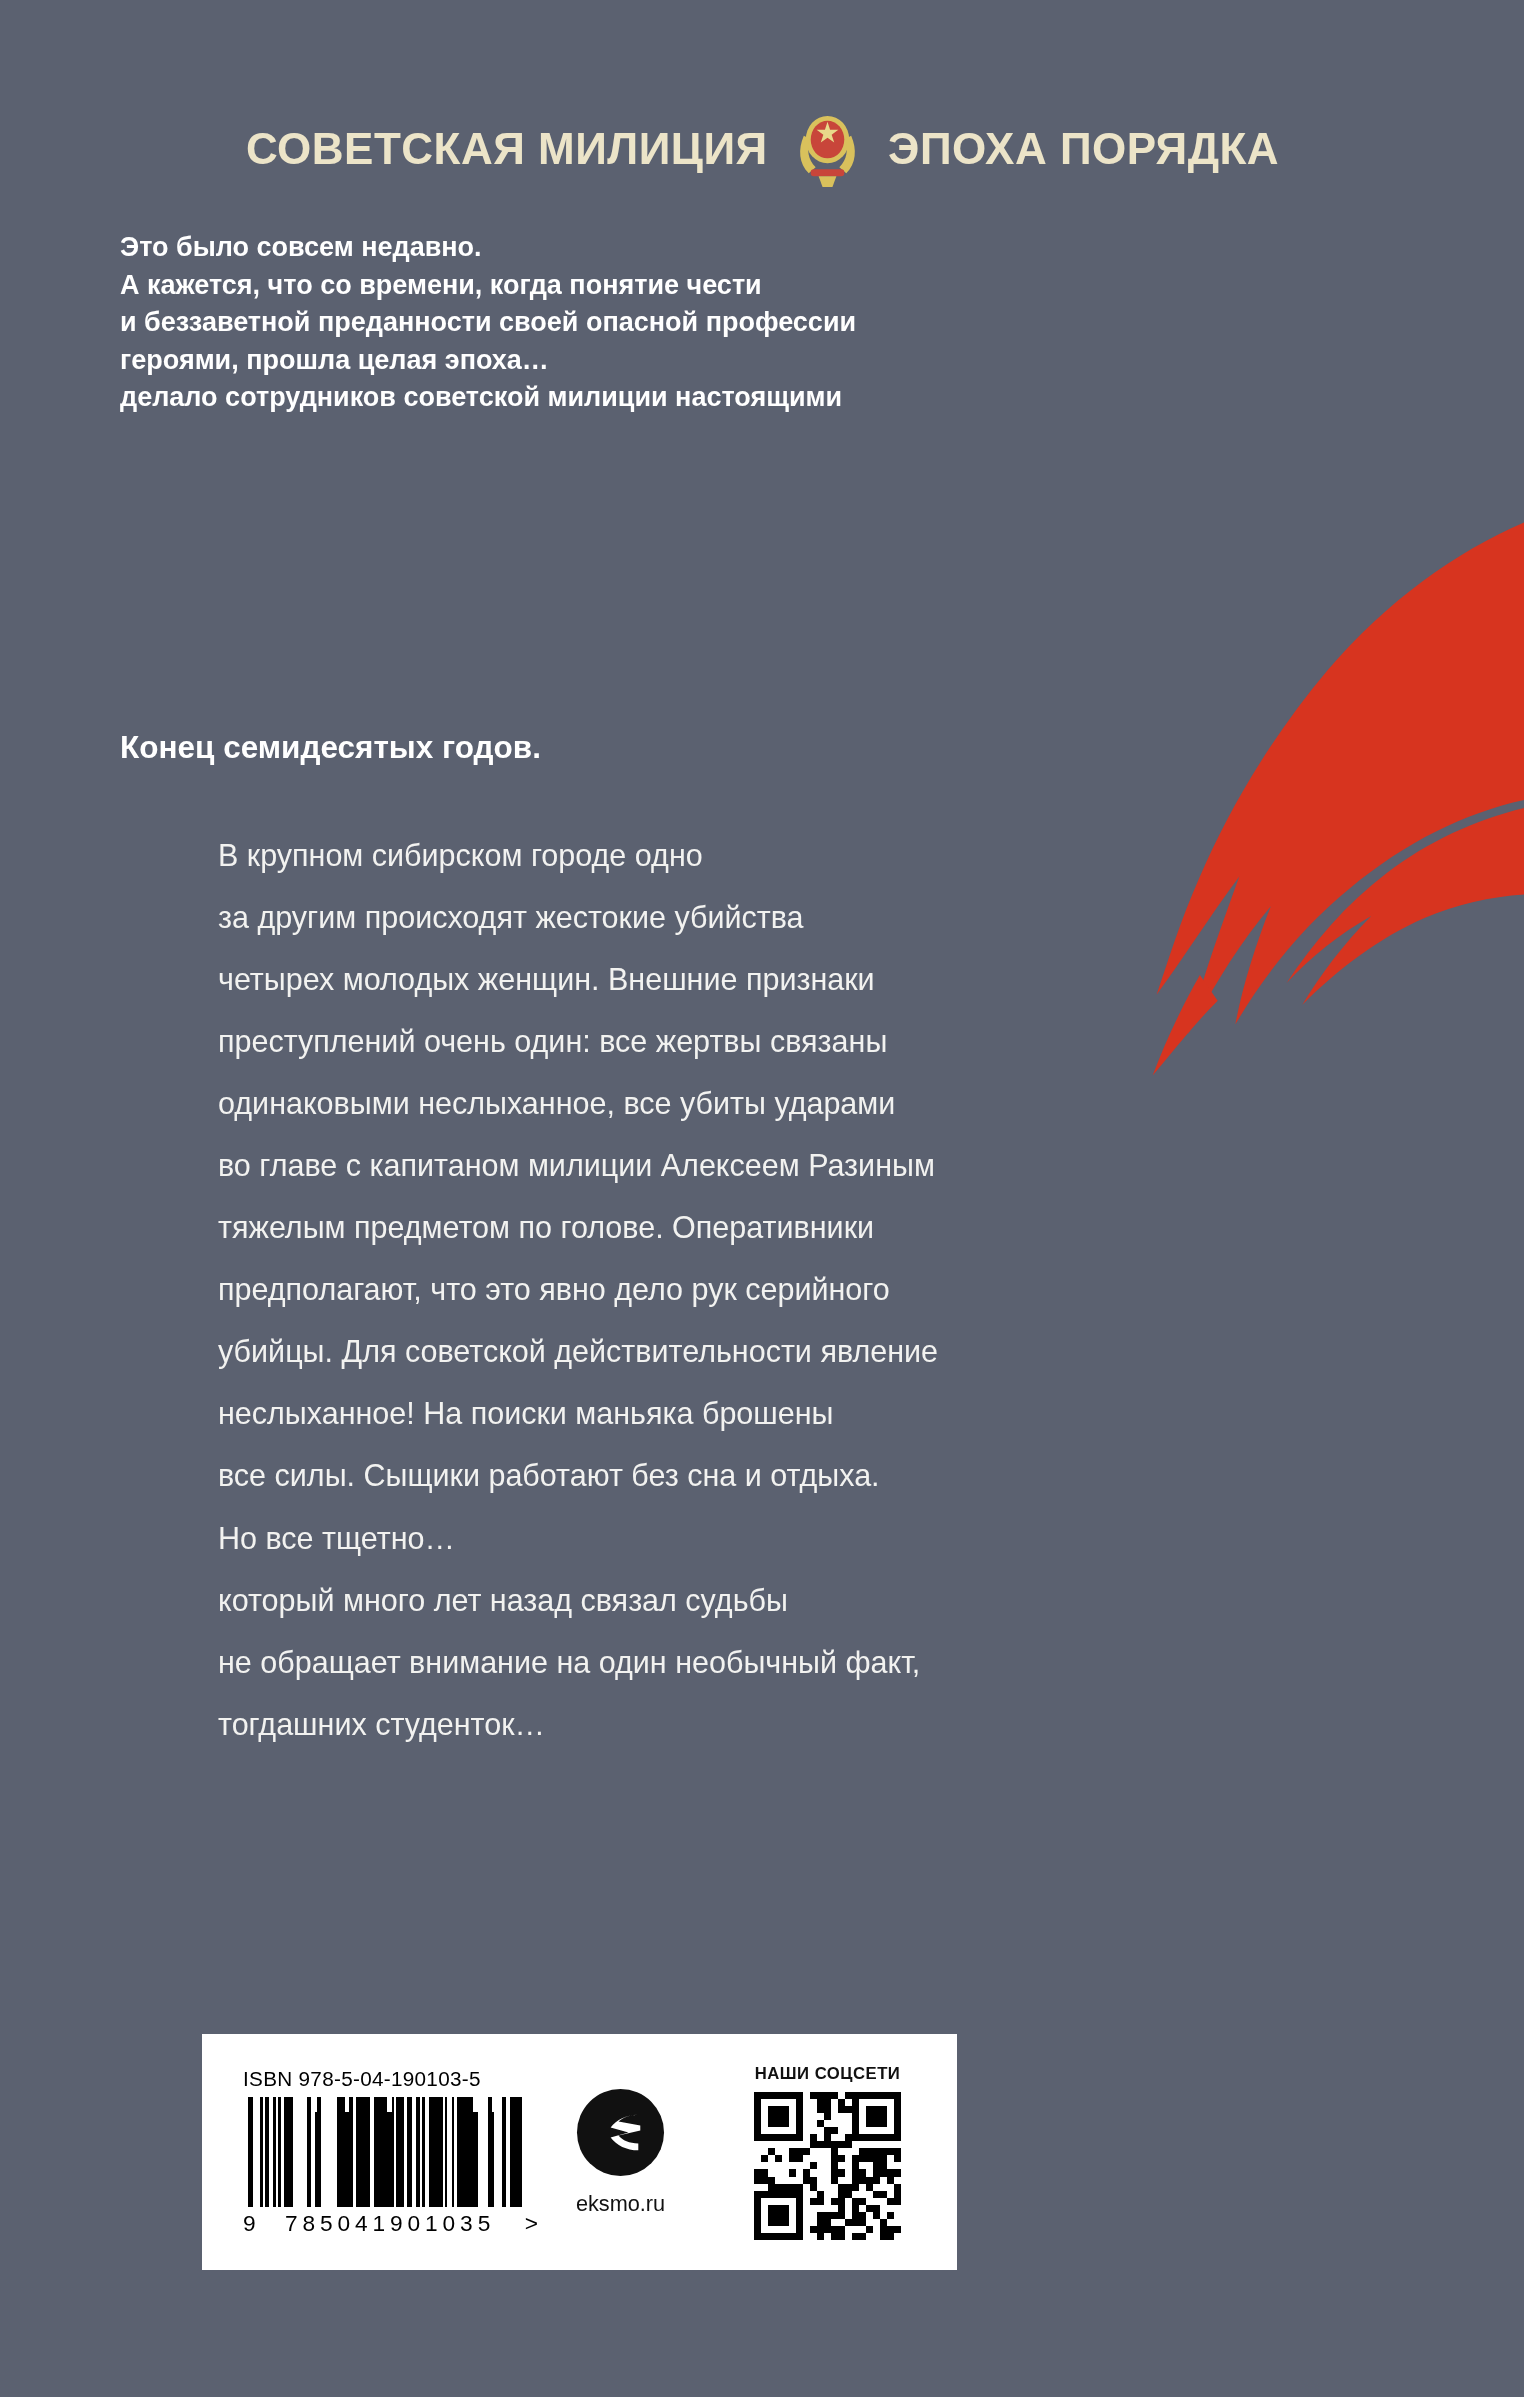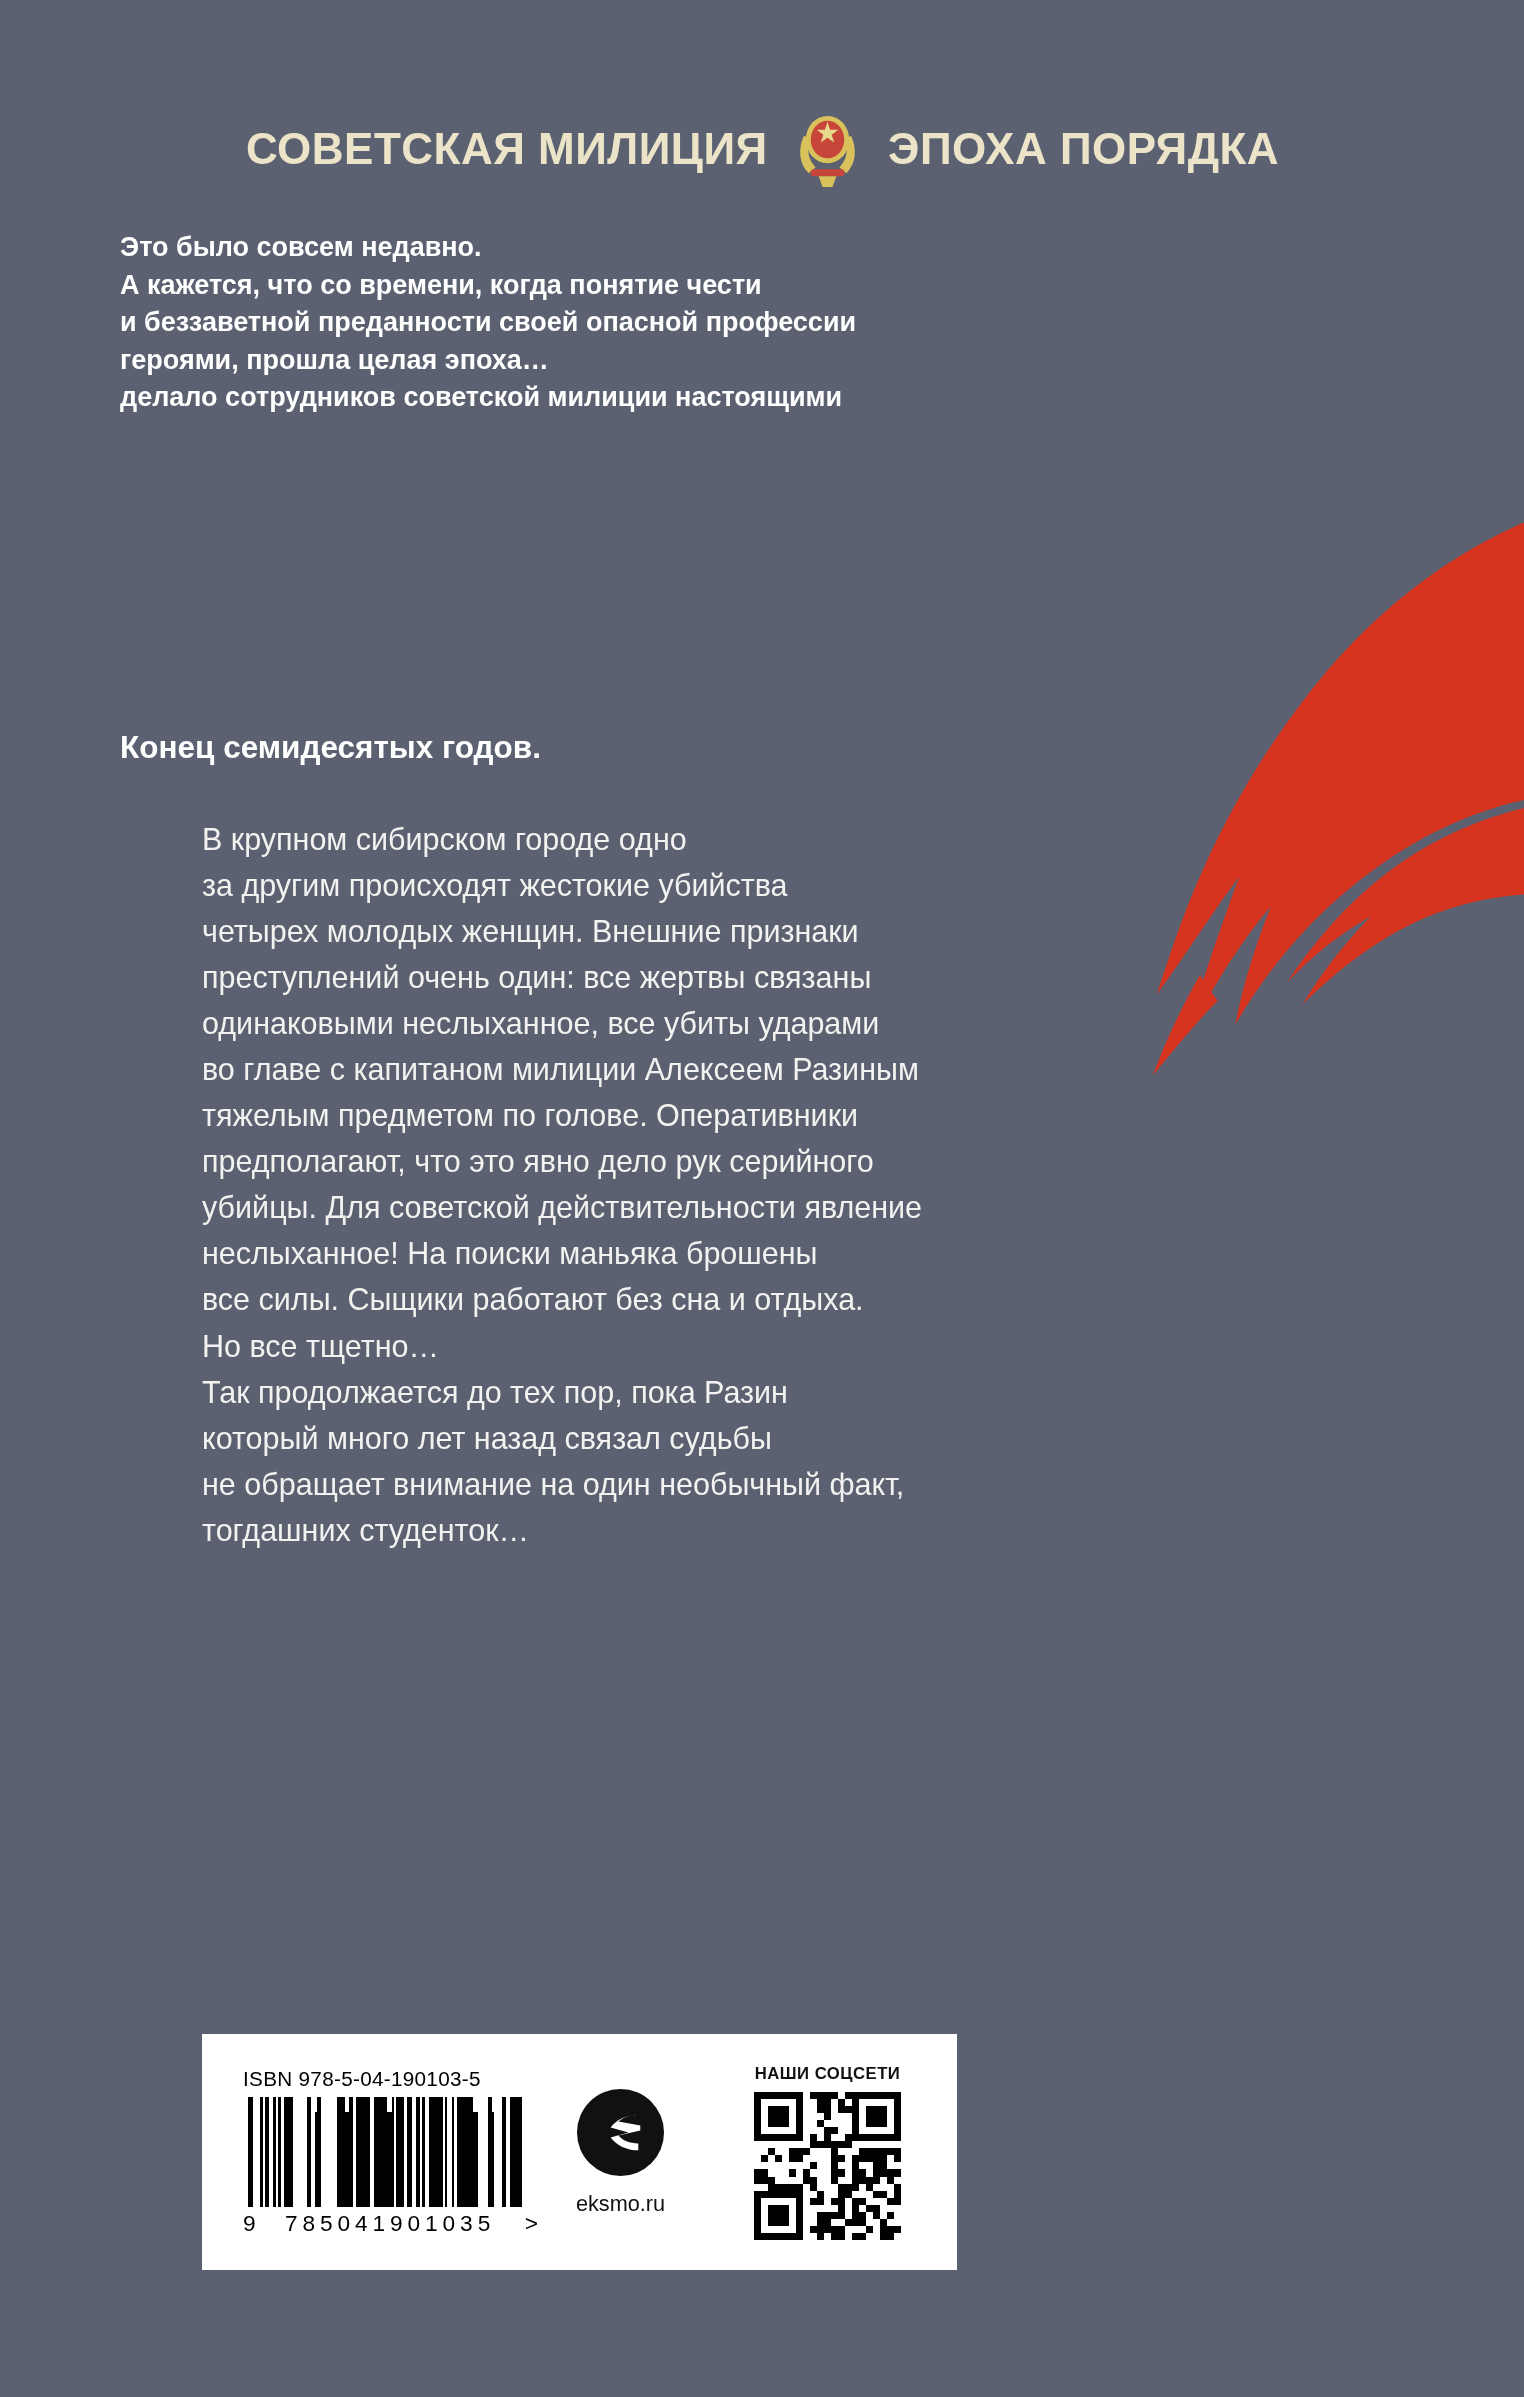--- a/index.html
+++ b/index.html
@@ -80,21 +80,21 @@
   .blurb {
     position: absolute;
     left: 202px;
     top: 816px;
     width: 1162px;
     color: #f2f2f0;
     font-size: 30.5px;
     line-height: 1.51;
     font-weight: 400;
   }
-  .blurb p { margin: 0; }
+  .blurb p { margin: 16px; }
 
   
   .footer-panel {
     position: absolute;
     left: 202px;
     bottom: 128px;
     width: 755px;
     height: 236px;
     background: #ffffff;
     display: flex;
@@ -218,21 +218,20 @@
     <p>четырех молодых женщин. Внешние признаки</p>
     <p>преступлений очень один: все жертвы связаны</p>
     <p>одинаковыми неслыханное, все убиты ударами</p>
     <p>во главе с капитаном милиции Алексеем Разиным</p>
     <p>тяжелым предметом по голове. Оперативники</p>
     <p>предполагают, что это явно дело рук серийного</p>
     <p>убийцы. Для советской действительности явление</p>
     <p>неслыханное! На поиски маньяка брошены</p>
     <p>все силы. Сыщики работают без сна и отдыха.</p>
     <p>Но все тщетно…</p>
-    <p>Так продолжается до тех пор, пока Разин</p>
     <p>который много лет назад связал судьбы</p>
     <p>не обращает внимание на один необычный факт,</p>
     <p>тогдашних студенток…</p>
   </div>
 
   <div class="footer-panel">
 
     <div class="barcode-block">
       <div class="isbn-text">ISBN 978-5-04-190103-5</div>
       <div class="bars" id="bars">

